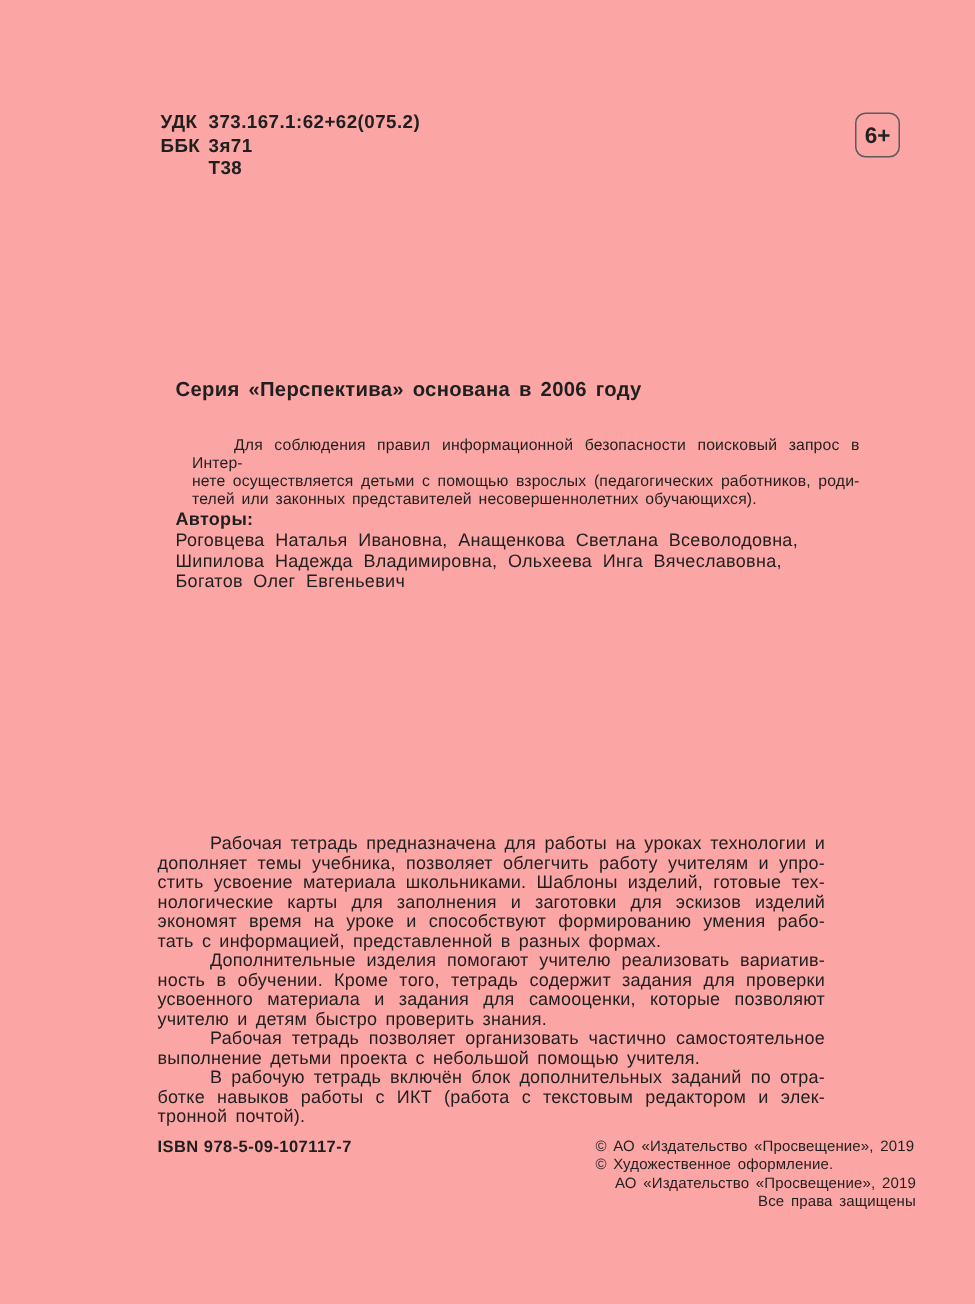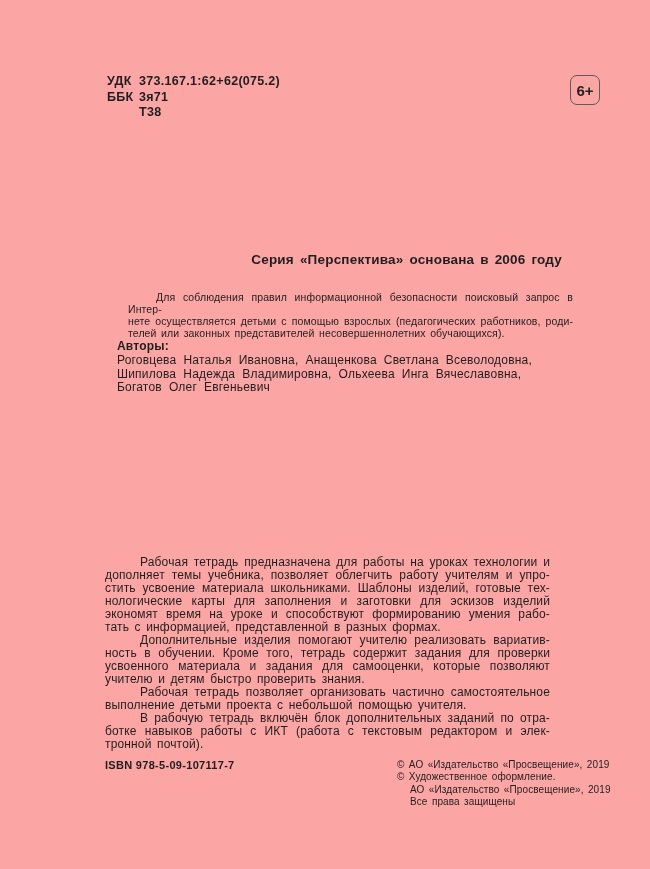--- a/index.html
+++ b/index.html
@@ -42,21 +42,21 @@
     font-weight: bold;
     color: #222;
   }
 
   
   .series-heading {
     position: absolute;
     left: 117px;
     top: 252px;
     width: 445px;
-    text-align: right;
+    text-align: left;
     font-size: 13.5px;
     font-weight: bold;
     letter-spacing: 0.2px;
     word-spacing: 2px;
   }
 
   
   .jus .tline { text-align: justify; text-align-last: justify; white-space: normal; }
   .jus .tline.last { text-align-last: left; }
 
@@ -110,21 +110,21 @@
   }
   .copyright {
     position: absolute;
     left: 397px;
     top: 759px;
     font-size: 10px;
     line-height: 12.3px;
     letter-spacing: 0.1px;
     word-spacing: 1.5px;
   }
-  .copyright .tline:nth-child(n+3) { padding-left: 13px; }
+  .copyright .tline:nth-child(n+3) { padding-left: 13px; text-align: right; }
 </style>
 </head>
 <body>
 
 <div class="page">
 
   <div class="udk-block">
       <div class="udk-row">
         <span class="lbl">УДК</span>
         <span class="val">373.167.1:62+62(075.2)</span>

